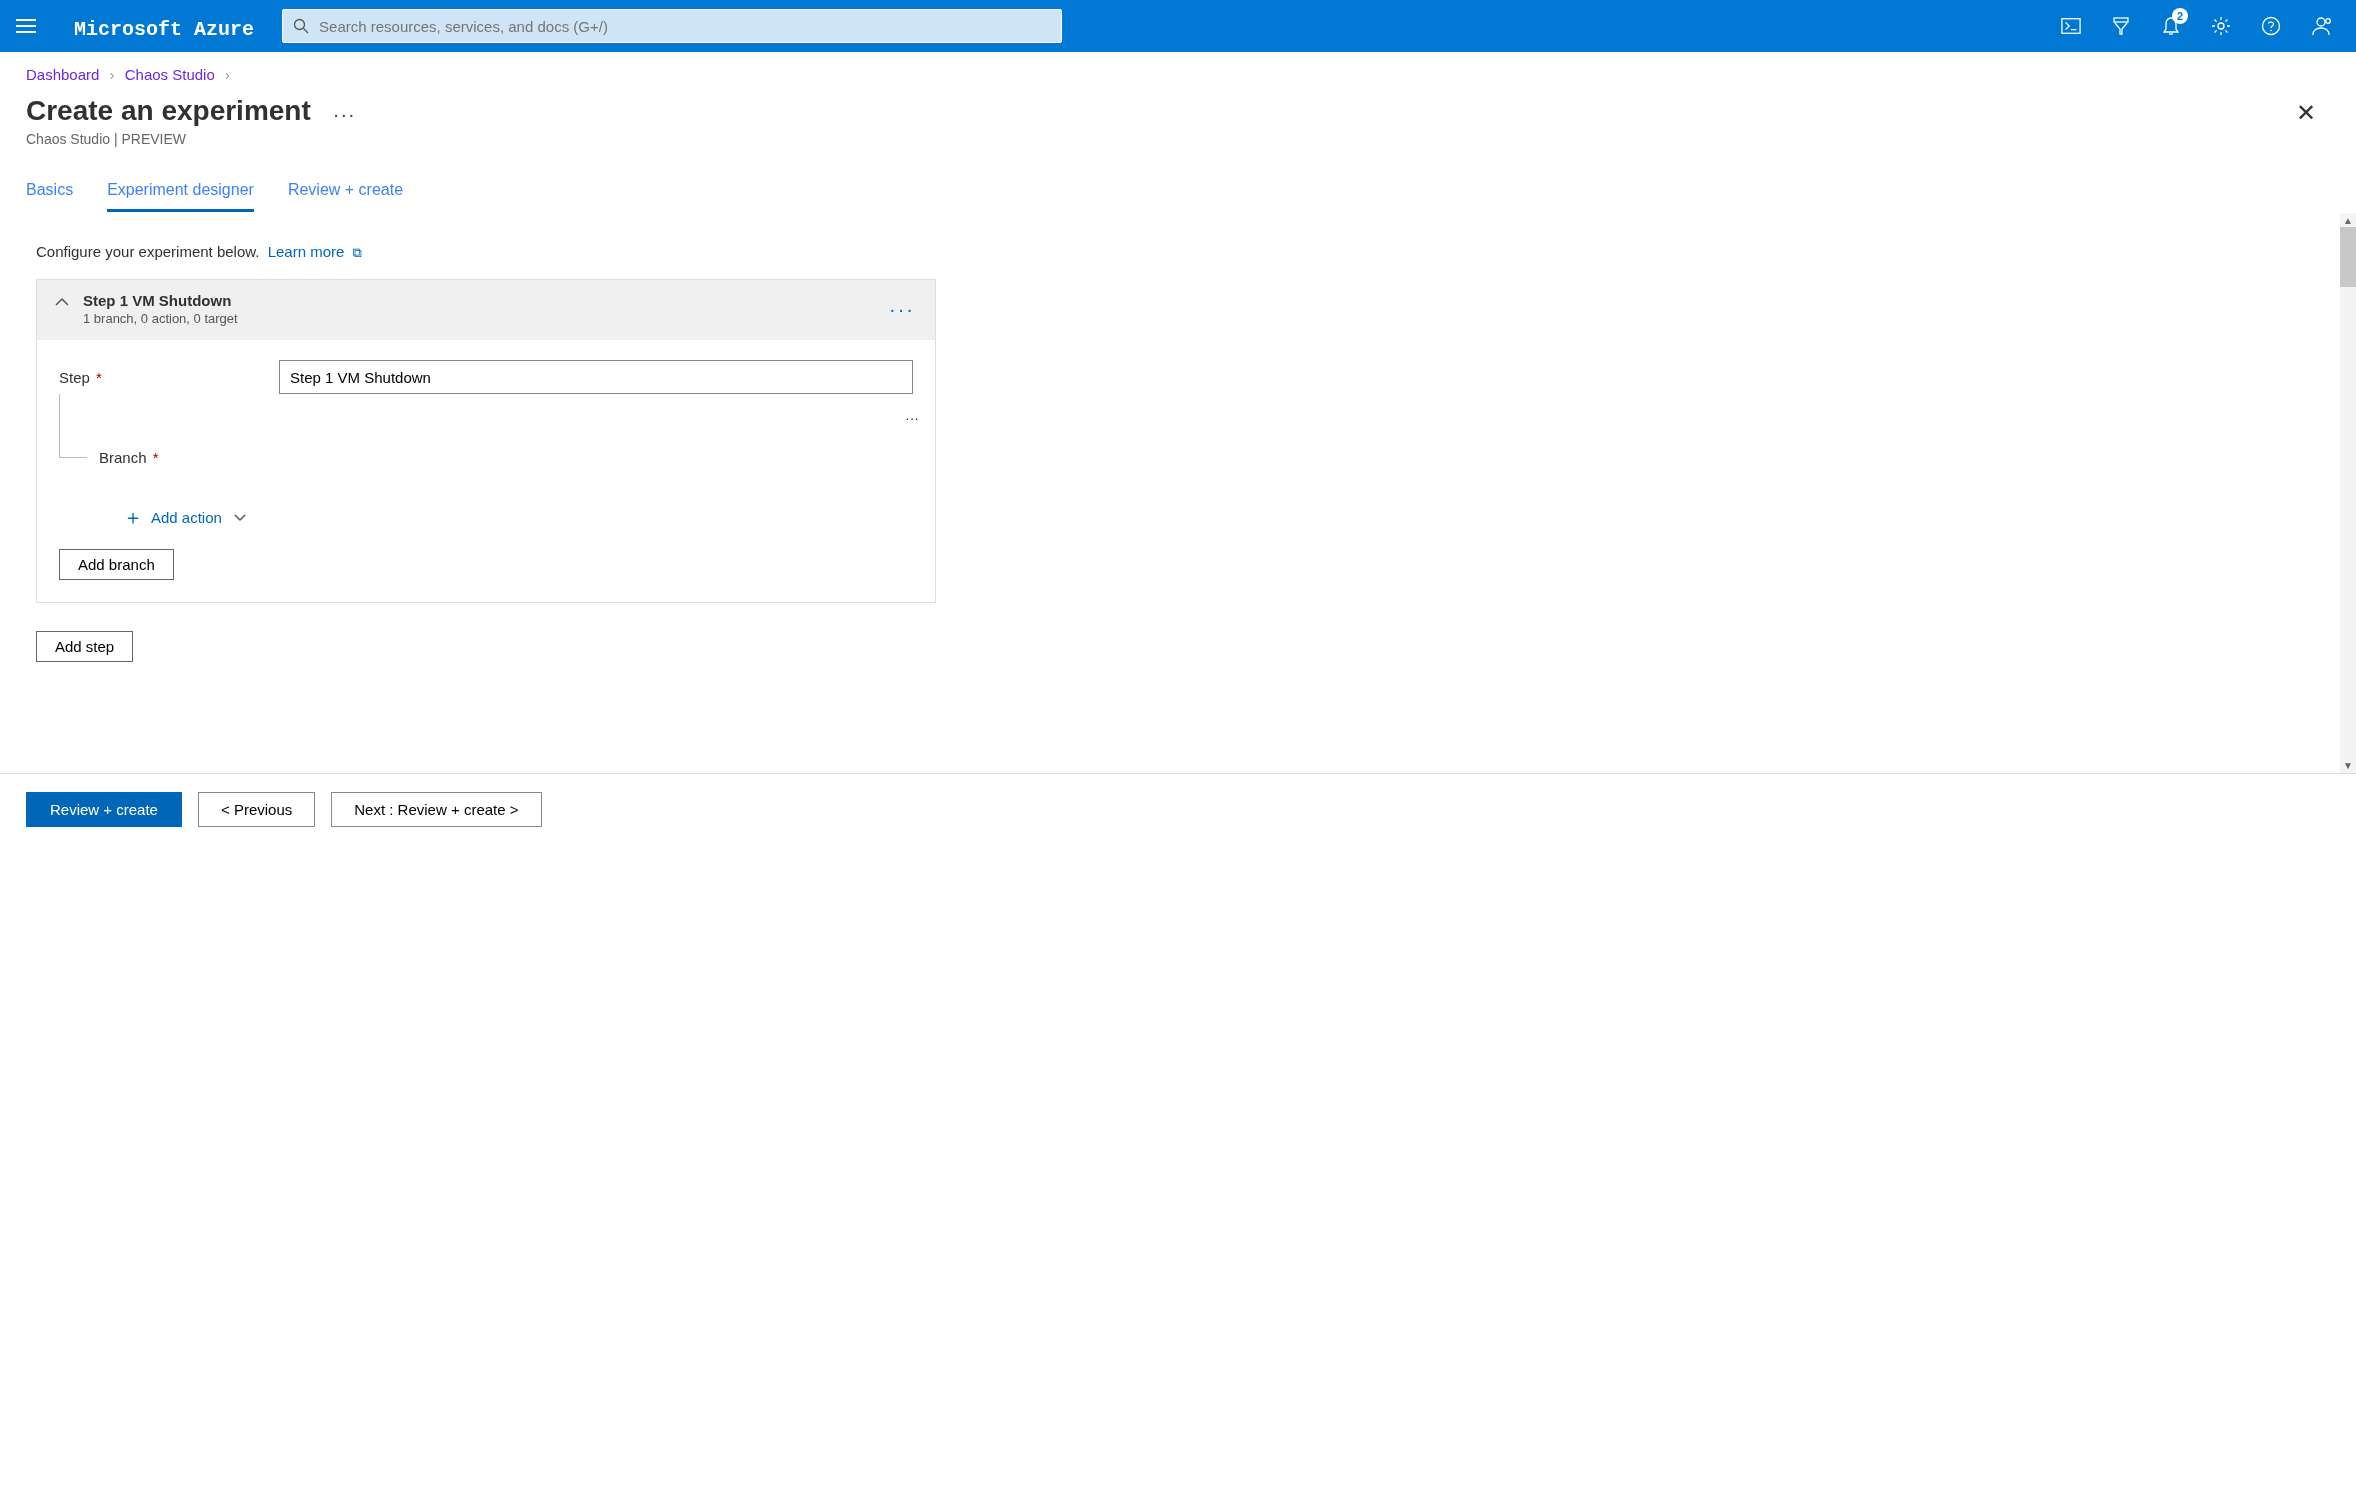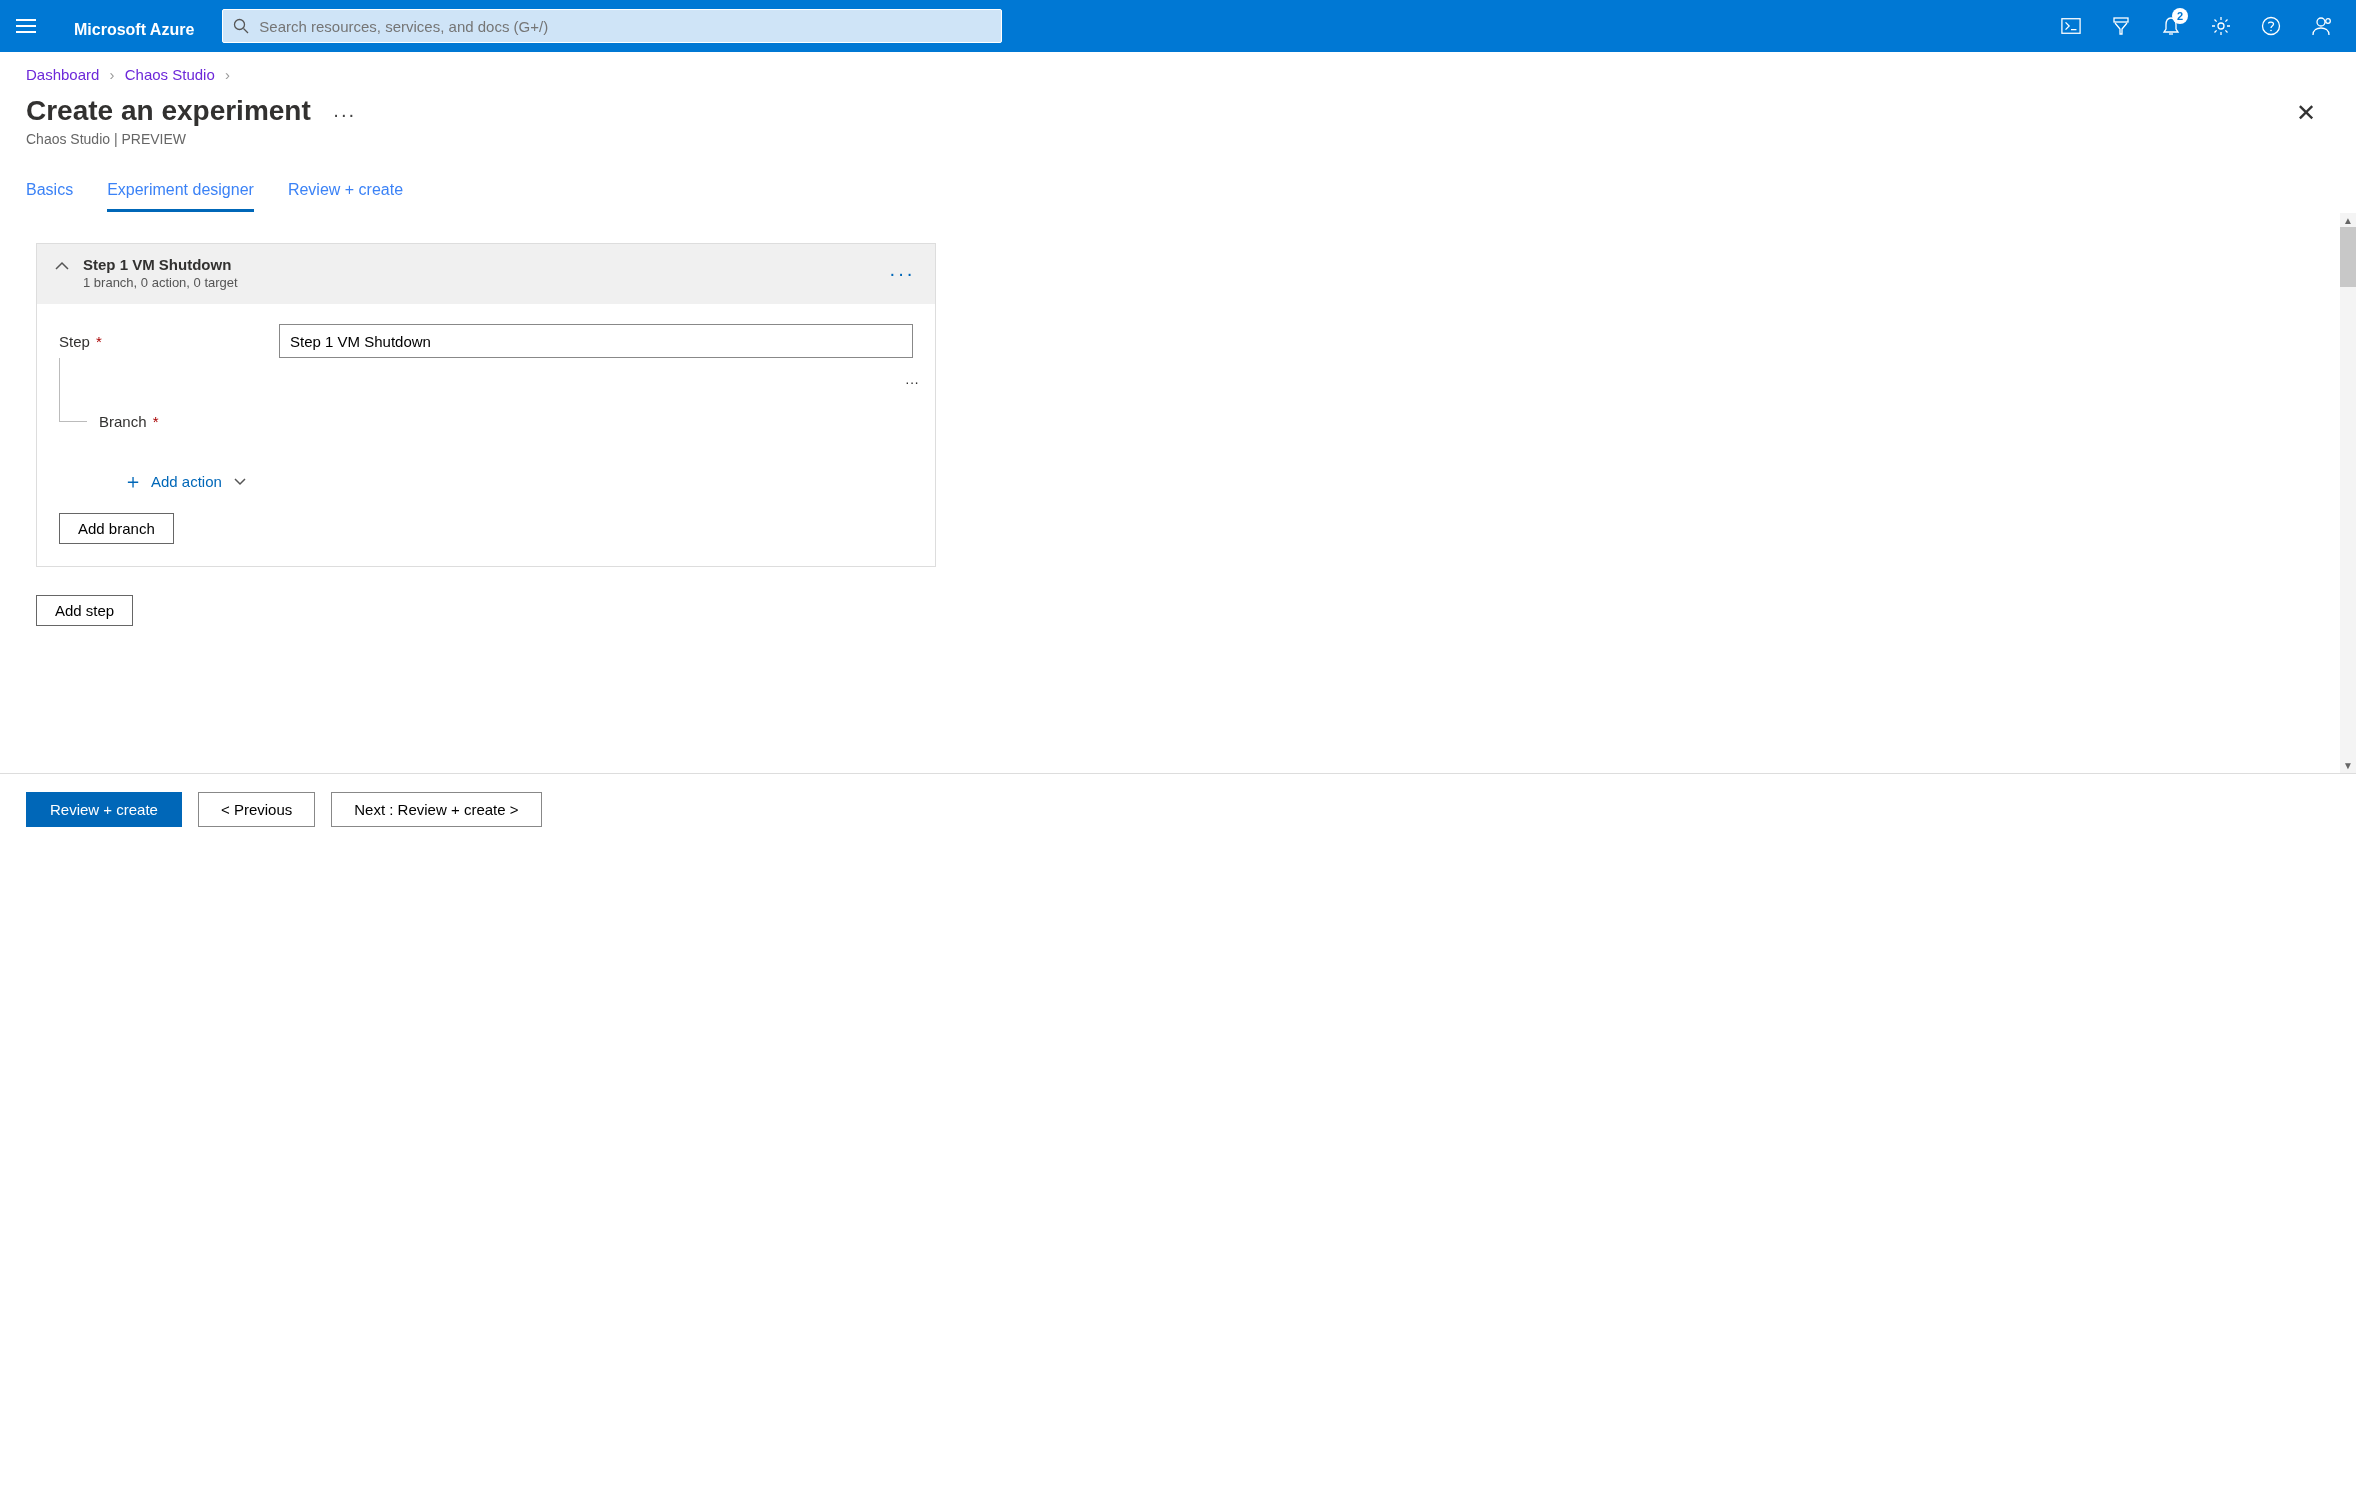--- a/index.html
+++ b/index.html
@@ -2,21 +2,21 @@
 <html><head>
 <meta charset="utf-8">
 <style>
   * { box-sizing: border-box; margin: 0; padding: 0; font-family: "Segoe UI", Arial, sans-serif; }
   body { font-size: 14px; color: #323130; background: #fff; }
 
   
   .topbar { background:#0078d4; height:52px; display:flex; align-items:center; padding:0 12px; color:#fff; }
   .burger { width:28px; display:flex; flex-direction:column; gap:4px; cursor:pointer; padding:6px 4px; }
   .burger span { height:2px; background:#fff; display:block; }
-  .brand { font-size:16px; font-weight:600; margin:7px 28px 0 34px; white-space:nowrap; }
+  .brand { font-size:20px; font-weight:600; margin:7px 28px 0 34px; white-space:nowrap;font-family:Liberation Mono, monospace; }
   .searchwrap { flex:1; max-width:780px; }
   .searchbox { display:flex; align-items:center; background:#cfe4f7; border:1px solid #fff; border-radius:2px; height:34px; padding:0 10px; }
   .searchbox input { flex:1; border:none; background:transparent; font-size:15px; color:#0369a1; outline:none; }
   .searchbox .sicon { margin-right:10px; display:flex; }
   .righticons { margin-left:auto; display:flex; align-items:center; gap:4px; }
   .ticon { width:46px; height:52px; display:flex; align-items:center; justify-content:center; cursor:pointer; position:relative; }
   .badge { position:absolute; top:8px; right:6px; background:#fff; color:#0078d4; font-size:11px; font-weight:600; border-radius:50%; min-width:16px; height:16px; display:flex; align-items:center; justify-content:center; }
 
   
   .breadcrumb { padding:14px 26px 4px; font-size:15px; }
@@ -162,20 +162,27 @@
   <div class="close-x">✕</div>
 </div>
 
 <div class="tabs">
   <div class="tab">Basics</div>
   <div class="tab active">Experiment designer</div>
   <div class="tab">Review + create</div>
 </div>
 
 <div class="mainarea">
+  <div class="lead">
+    <span>Configure your experiment below.</span>
+    <a href="#">
+      <span>Learn more</span>
+      <span class="ext">⧉</span>
+    </a>
+  </div>
 
   <div class="stepcard">
     <div class="stephead">
       <span class="caret-up">
         <svg width="14" height="10" viewBox="0 0 14 10">
             <polyline points="1,8 7,2 13,8" stroke="#555" stroke-width="1.5" fill="none"></polyline>
           </svg>
       </span>
       <div class="titlewrap">
         <div class="stitle">Step 1 VM Shutdown</div>

